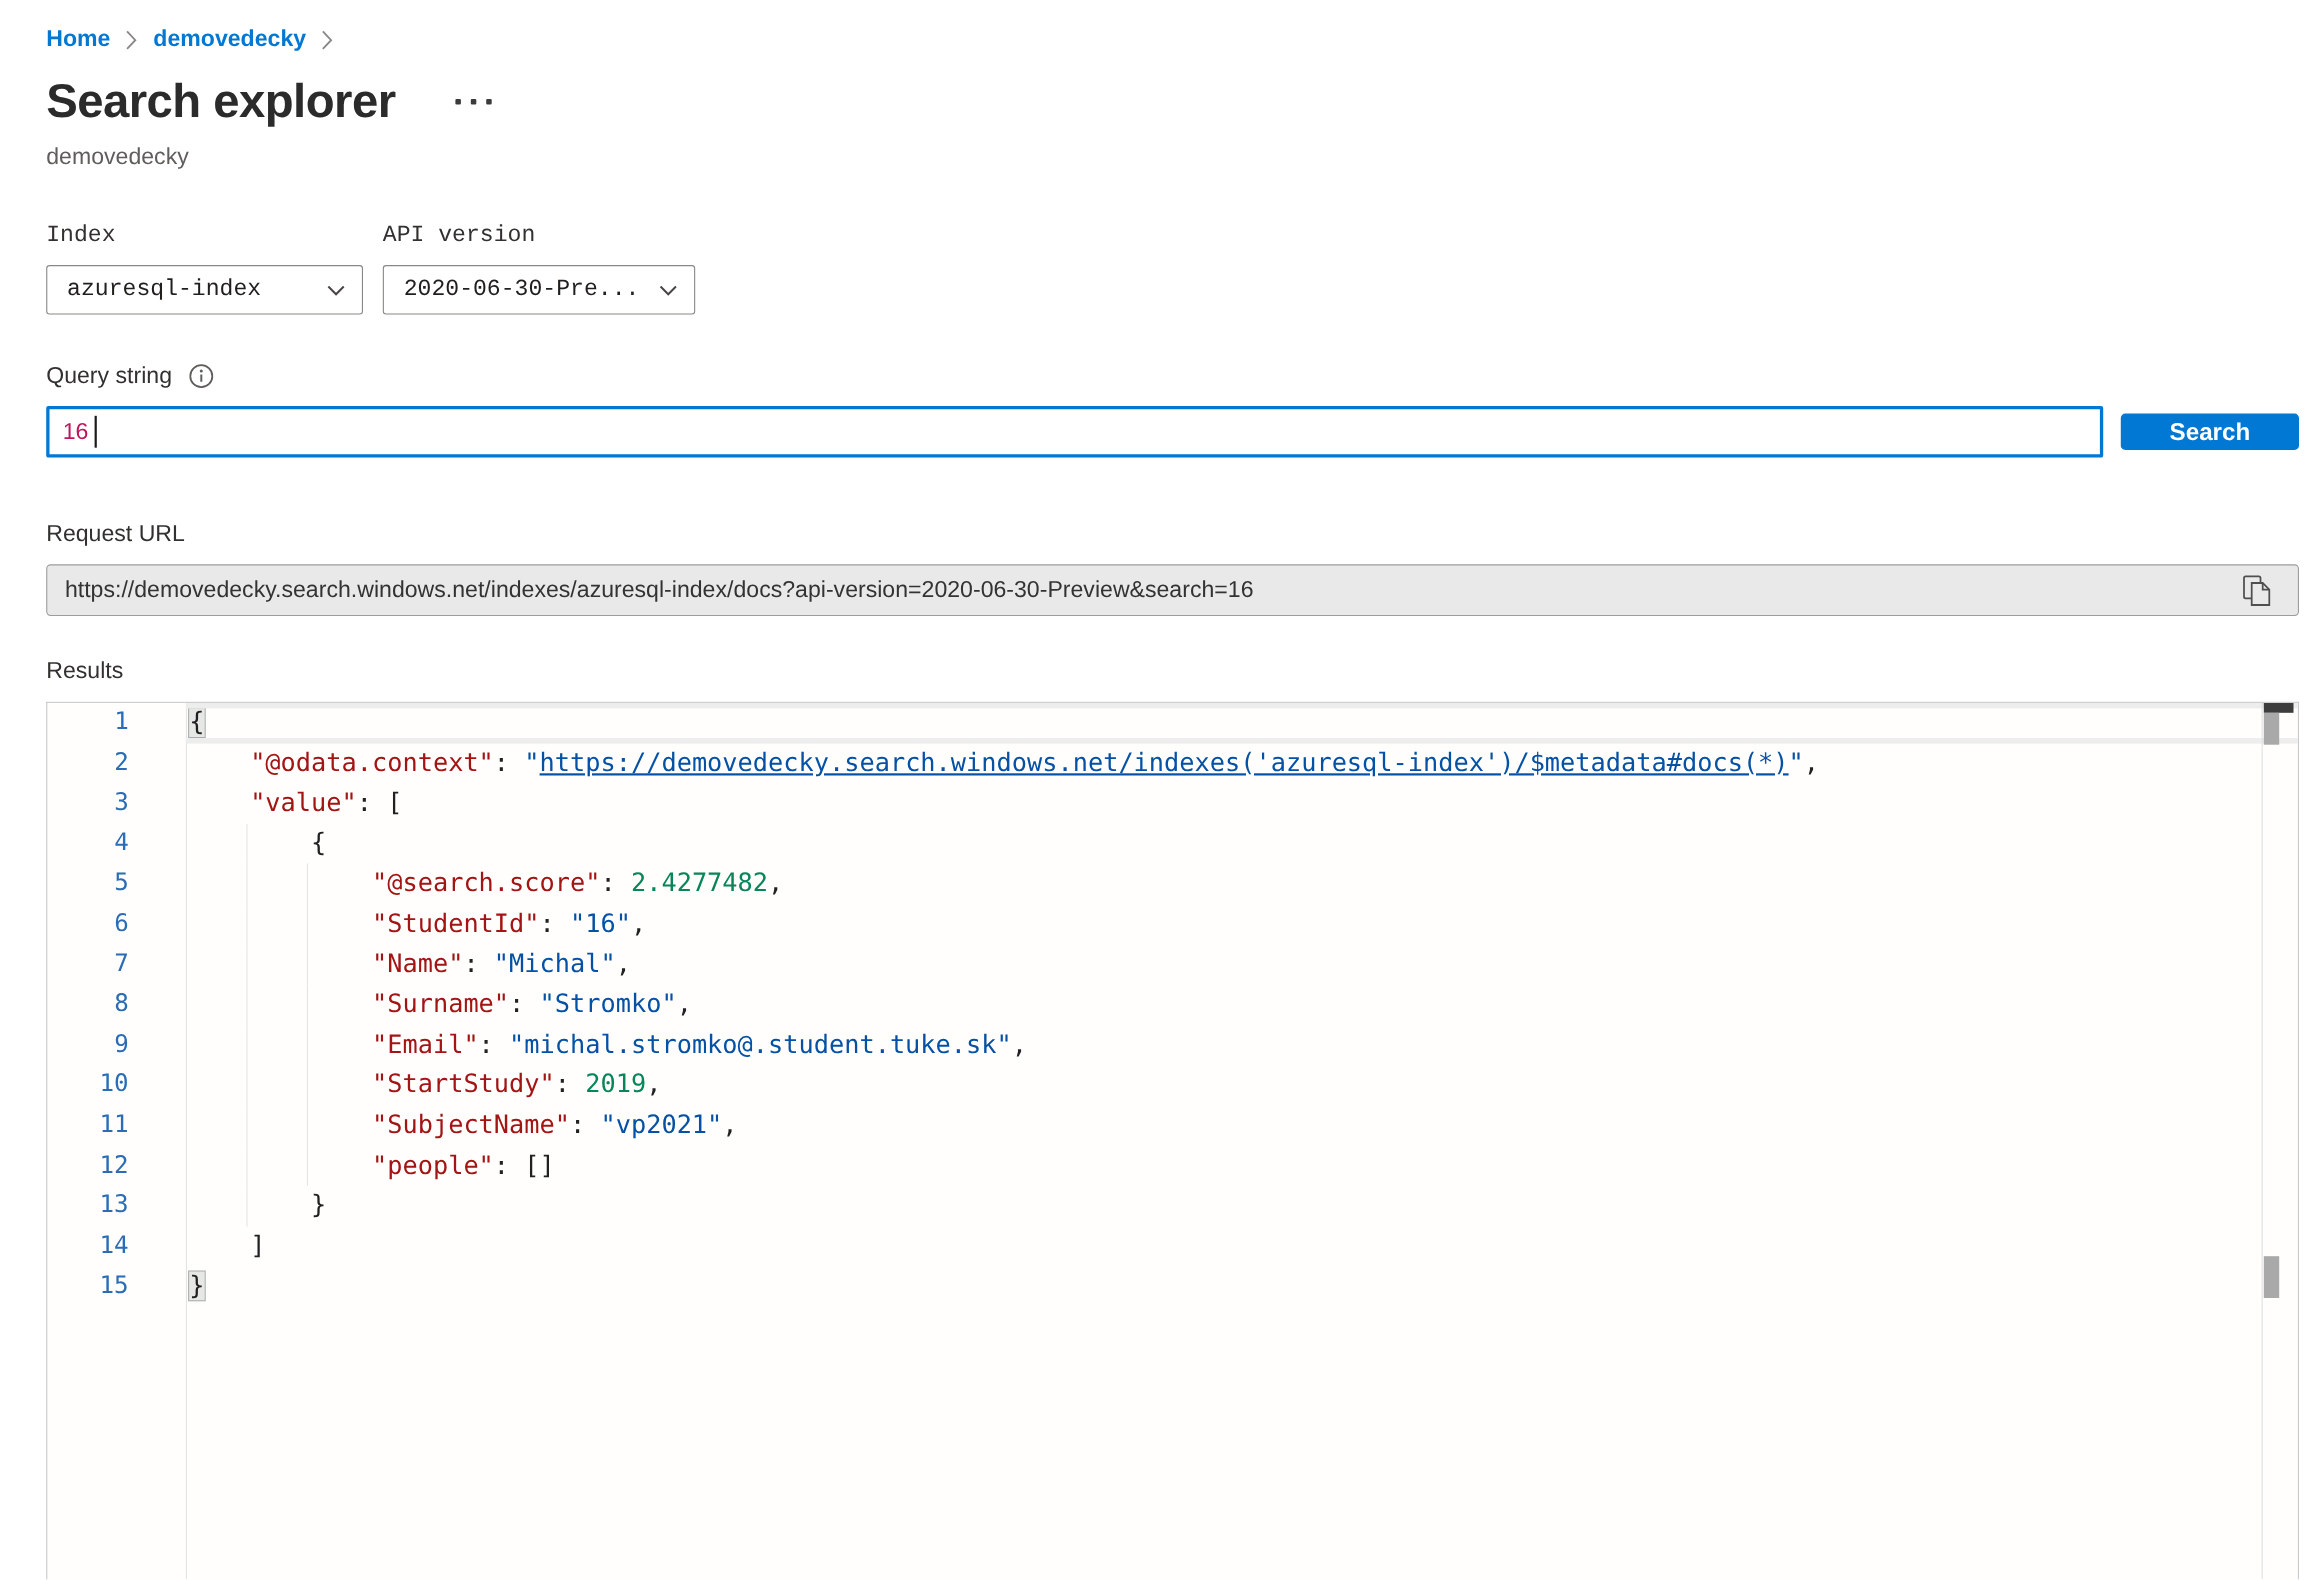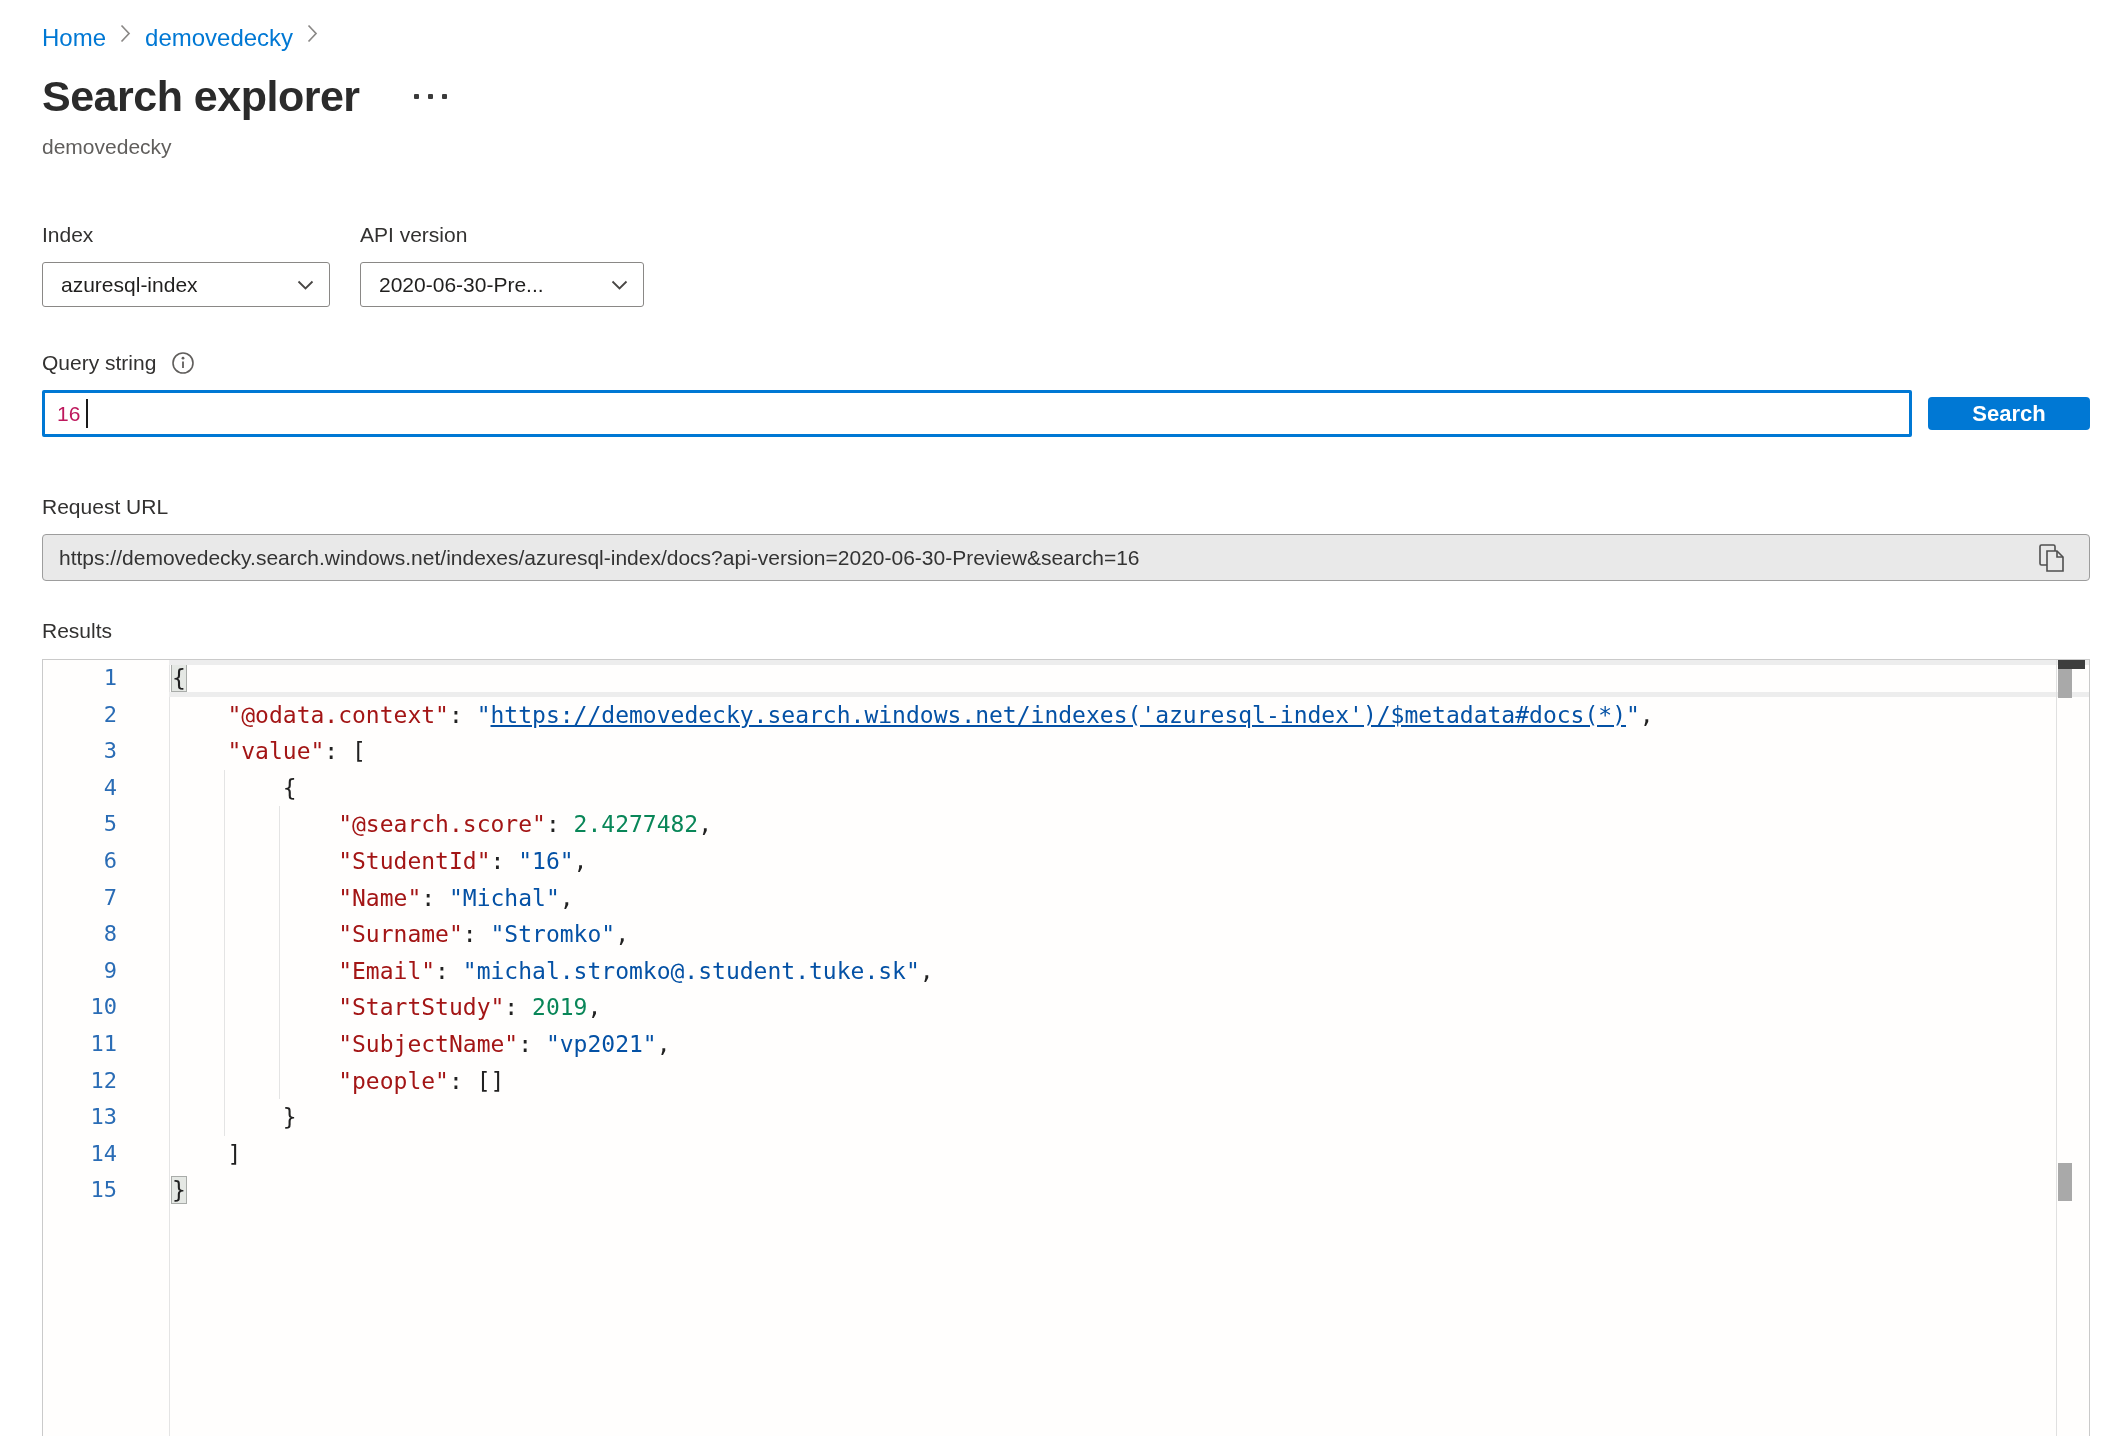--- a/index.html
+++ b/index.html
@@ -4,36 +4,36 @@
 <style>
   html,body{margin:0;padding:0;background:#fff;}
   body{
     width:2102px;height:1436px;overflow:hidden;position:relative;
     font-family:"Liberation Sans",sans-serif;color:#323130;
     -webkit-font-smoothing:antialiased;
   }
   .page{padding:24px 12px 0 42px;}
 
   
-  .breadcrumb{display:flex;align-items:flex-start;gap:12px;font-size:24px;}
+  .breadcrumb{display:flex;align-items:center;gap:12px;font-size:21px;font-weight:bold;}
   .breadcrumb a{color:var(--accent,#0078d4);text-decoration:none;cursor:pointer;}
   .crumb-chevron{display:inline-flex;margin:0 2px;}
 
   
   .title-row{display:flex;align-items:center;gap:48px;margin-top:20px;}
   .page-title{margin:0;font-size:43px;font-weight:700;color:#2b2b2b;letter-spacing:-.5px;}
   .more-btn{border:none;background:transparent;cursor:pointer;display:flex;gap:9px;padding:6px;}
   .more-btn .dot{width:5px;height:5px;background:#3b3b3b;border-radius:1px;}
   .subtitle{margin-top:14px;font-size:21px;color:#605e5c;}
 
   
   .fld-label{font-size:21px;color:#323130;display:block;}
 
   
-  .selects-row{display:flex;gap:30px;margin-top:64px;}
+  .selects-row{display:flex;gap:18px;margin-top:48px;font-family:Liberation Mono, monospace;}
   .sel-label{margin-bottom:15px;}
   .select{
     box-sizing:border-box;height:45px;border:1px solid #8a8886;border-radius:3px;
     background:#fff;display:flex;align-items:center;justify-content:space-between;
     padding:0 15px 0 18px;font-size:21px;color:#201f1e;cursor:pointer;
   }
   .select.idx{width:288px;}
   .select.api{width:284px;}
   .select .val{white-space:nowrap;overflow:hidden;}
 

